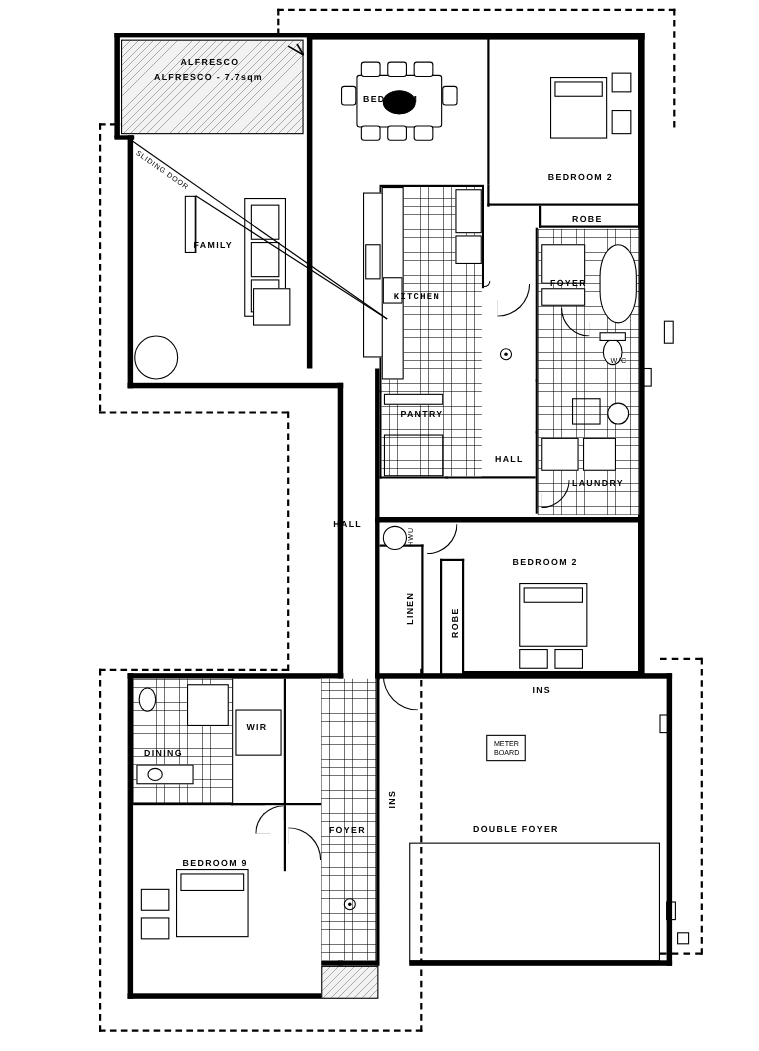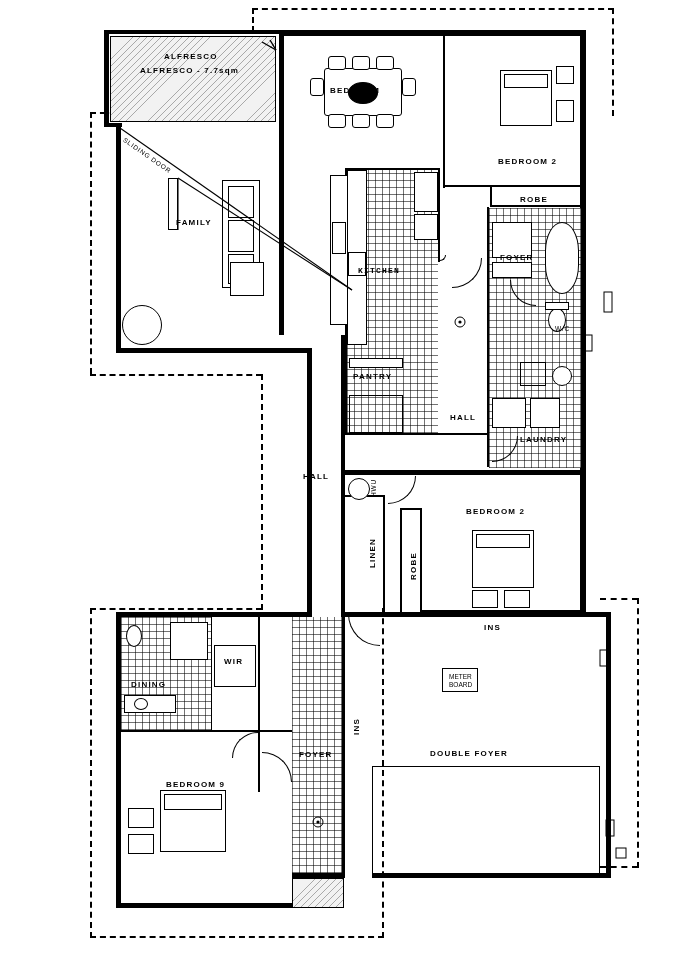--- a/index.html
+++ b/index.html
@@ -282,21 +282,21 @@
     <rect x="600" y="650" width="8" height="16" fill="none" stroke="#000" stroke-width="1"></rect>
     <rect x="606" y="820" width="8" height="16" fill="none" stroke="#000" stroke-width="1"></rect>
     <rect x="616" y="848" width="10" height="10" fill="none" stroke="#000" stroke-width="1"></rect>
   </svg>
 
   <div class="label" style="left:164px; top:52px;">ALFRESCO</div>
   <div class="label" style="left:140px; top:66px;">ALFRESCO - 7.7sqm</div>
   <div class="label" style="left:176px; top:218px;">FAMILY</div>
   <div class="label" style="left:330px; top:86px;">BEDROOM</div>
   <div class="label" style="left:358px; top:266px;font-family:Liberation Mono, monospace;">KITCHEN</div>
-  <div class="label" style="left:353px; top:372px;">PANTRY</div>
+  <div class="label" style="left:364px; top:372px;">PANTRY</div>
   <div class="label" style="left:498px; top:157px;">BEDROOM 2</div>
   <div class="label" style="left:520px; top:195px;">ROBE</div>
   <div class="label" style="left:500px; top:253px;">FOYER</div>
   <div class="label sm" style="left:555px; top:325px;">W/C</div>
   <div class="label" style="left:450px; top:413px;">HALL</div>
   <div class="label" style="left:303px; top:472px;">HALL</div>
   <div class="label" style="left:520px; top:435px;">LAUNDRY</div>
   <div class="label" style="left:466px; top:507px;">BEDROOM 2</div>
   <div class="label vert" style="left:409px; top:580px;">ROBE</div>
   <div class="label vert" style="left:368px; top:568px;">LINEN</div>

